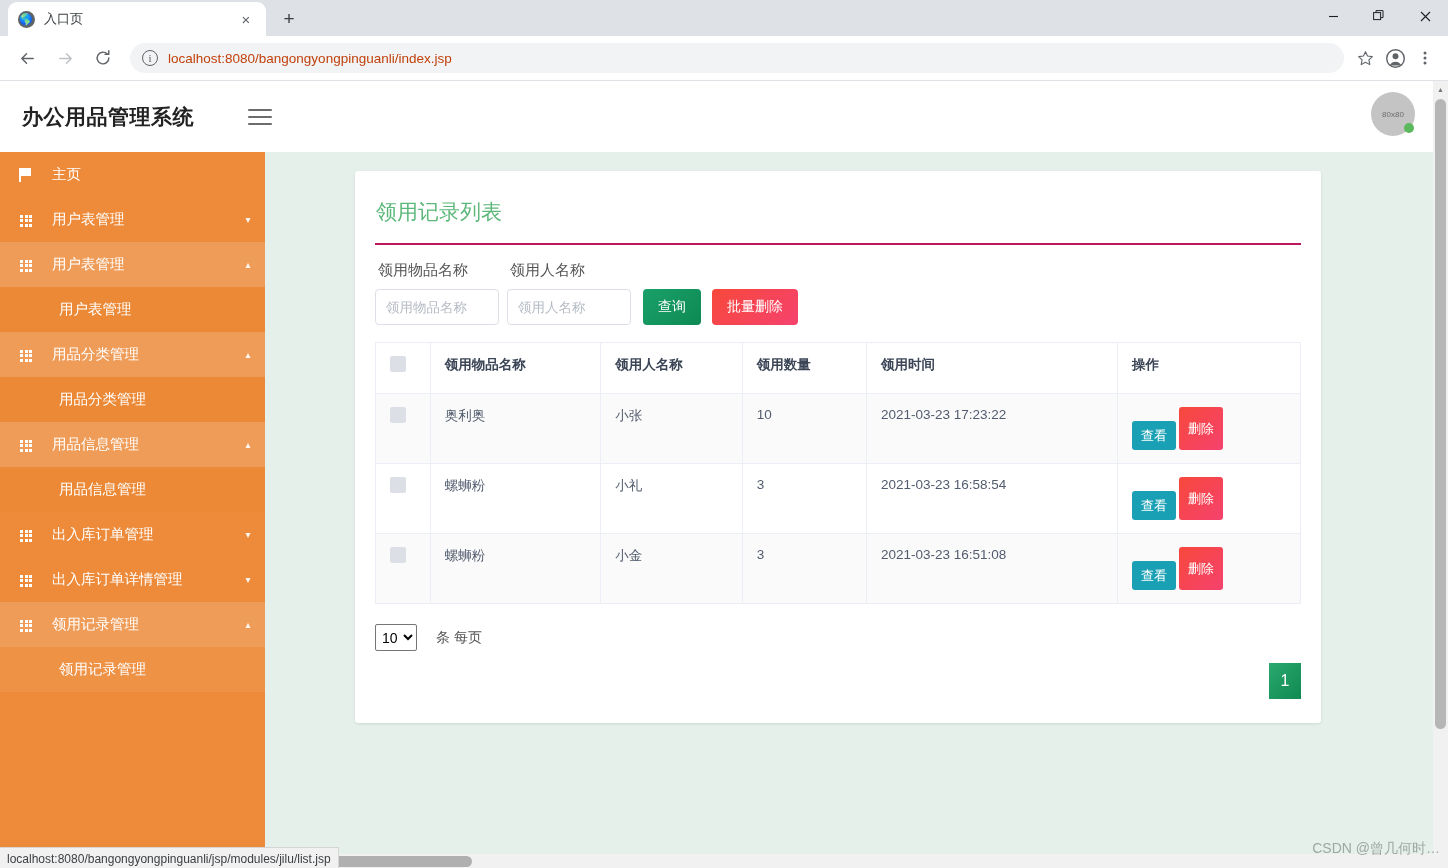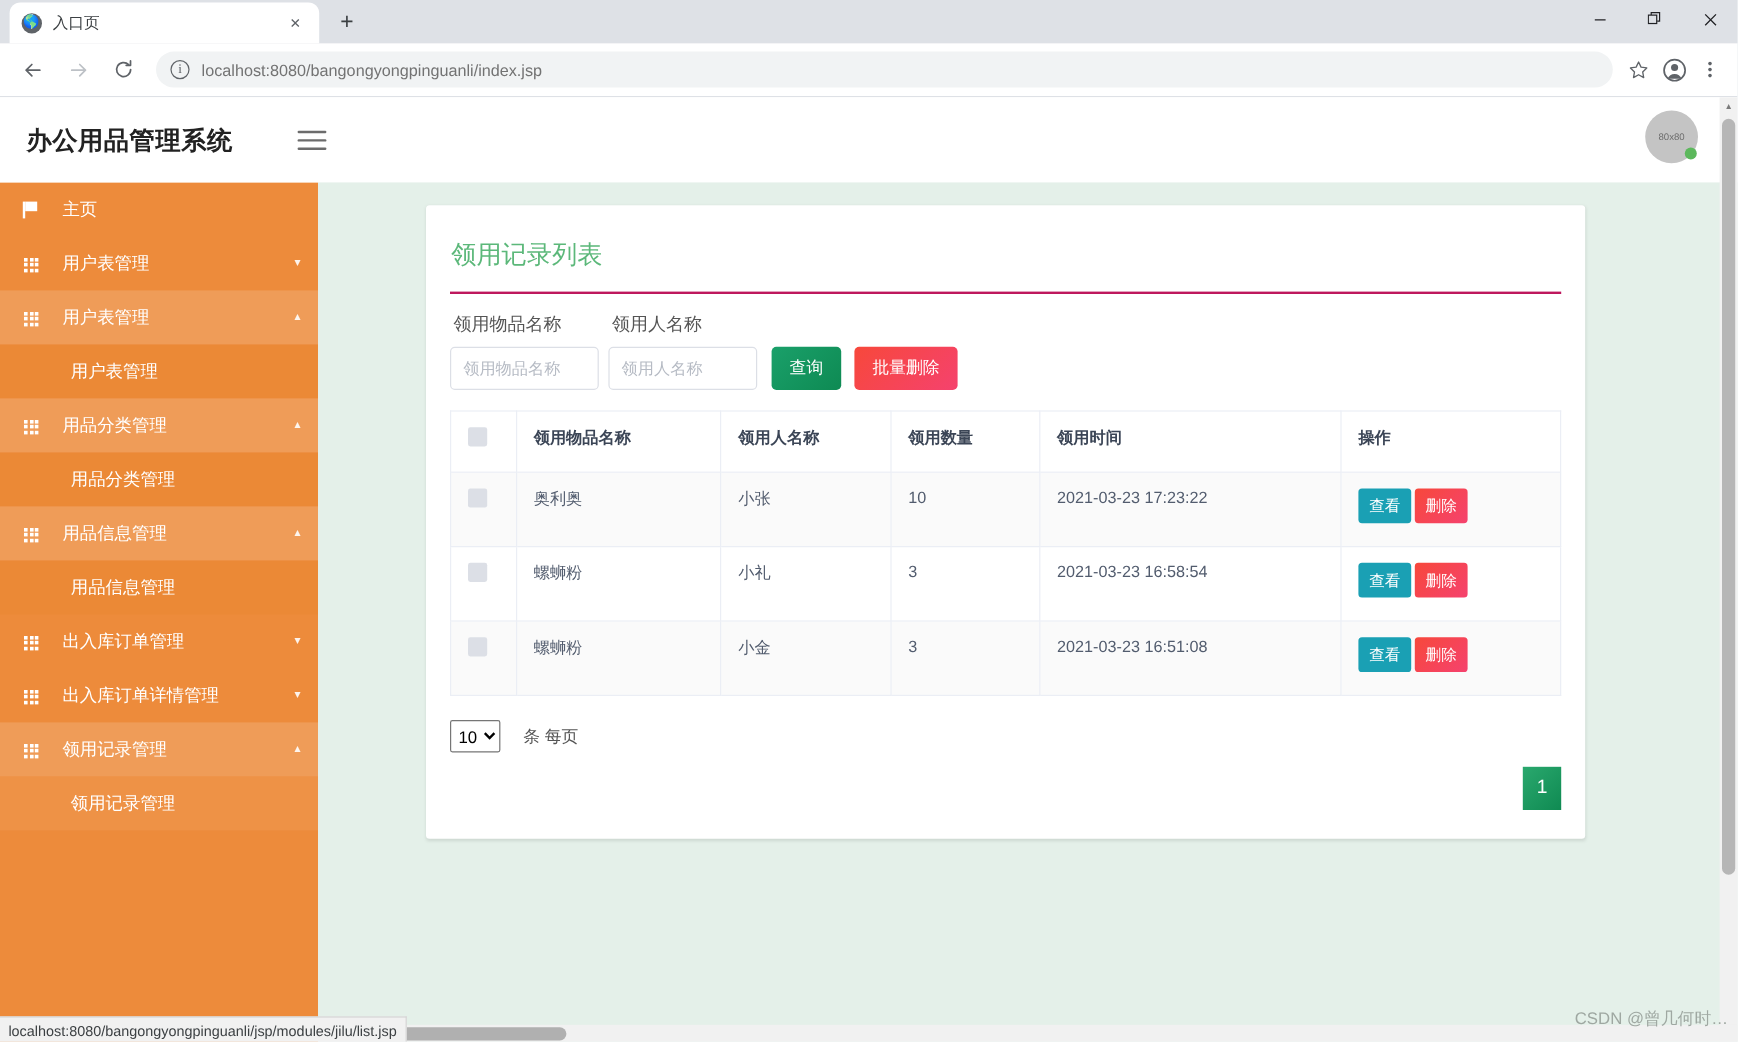--- a/index.html
+++ b/index.html
@@ -37,21 +37,21 @@
   .nav-btn { width: 32px; height: 32px; margin: 0 3px; display: flex; align-items: center; justify-content: center;
     color: #5f6368; }
   .nav-btn.disabled { color: #bdc1c6; }
   .omnibox {
     flex: 1 1 auto; height: 30px; background: #f1f3f4; border-radius: 15px;
     display: flex; align-items: center; padding: 0 12px; margin: 0 6px 0 8px;
   }
   .omni-info { width: 16px; height: 16px; border: 1.4px solid #5f6368; border-radius: 50%;
     color: #5f6368; font-size: 11px; line-height: 14px; text-align: center; font-family: "Liberation Serif", serif;
     margin-right: 10px; flex: 0 0 auto; }
-  .omni-url { font-size: 13.5px; color: #737373; white-space: nowrap; }
+  .omni-url { font-size: 13.5px; color: #c2410c; white-space: nowrap; }
   .tb-icon { width: 30px; height: 30px; display: flex; align-items: center; justify-content: center; color: #5f6368; }
 
   
   .viewport { position: absolute; left: 0; top: 81px; width: 1448px; height: 788px; background: #fff; overflow: hidden; }
 
   
   .app-header { height: 71px; background: #fff; display: flex; align-items: center; position: relative; }
   .app-title { font-size: 21px; font-weight: bold; color: #222; margin-left: 22px; letter-spacing: .5px; }
   .hamburger { margin-left: 54px; width: 24px; display: flex; flex-direction: column; gap: 5px; }
   .hamburger span { display: block; height: 2px; background: #6c6c6c; border-radius: 1px; }
@@ -124,21 +124,21 @@
     text-align: left; padding: 13px 14px; vertical-align: top;
   }
   table.data thead th { font-weight: bold; color: #3b4556; height: 51px; }
   table.data tbody td { height: 62px; }
   table.data tbody tr.striped td { background: #fafafa; }
   col.c-chk { width: 53px; } col.c-item { width: 165px; } col.c-person { width: 137px; }
   col.c-qty { width: 120px; } col.c-time { width: 243px; } col.c-ops { width: 177px; }
   .chk { width: 16px; height: 16px; background: #dcdfe6; border-radius: 2px; display: inline-block; }
   .ops { display: flex; gap: 3px; align-items: flex-end; }
   .btn-view { background: #1aa0b4; height: 29px; font-size: 13px; padding: 0 9px; border-radius: 3px; }
-  .btn-del { background: linear-gradient(135deg, #f7483b 0%, #f5426e 100%); height: 29px; font-size: 13px; padding: 12px 9px; border-radius: 3px; }
+  .btn-del { background: linear-gradient(135deg, #f7483b 0%, #f5426e 100%); height: 43px; font-size: 13px; padding: 12px 9px; border-radius: 3px; }
 
   
   .pager { display: flex; align-items: center; margin-top: 20px; font-size: 14px; color: #555; }
   .pager select {
     height: 27px; font-size: 14px; font-family: "Liberation Sans", sans-serif;
     border: 1px solid #767676; border-radius: 2px; padding: 0 2px; color: #000; background: #fff;
   }
   .pager-label { margin-left: 19px; }
   .pager-right { margin-top: 12px; display: flex; justify-content: flex-end; }
   .page-num {

